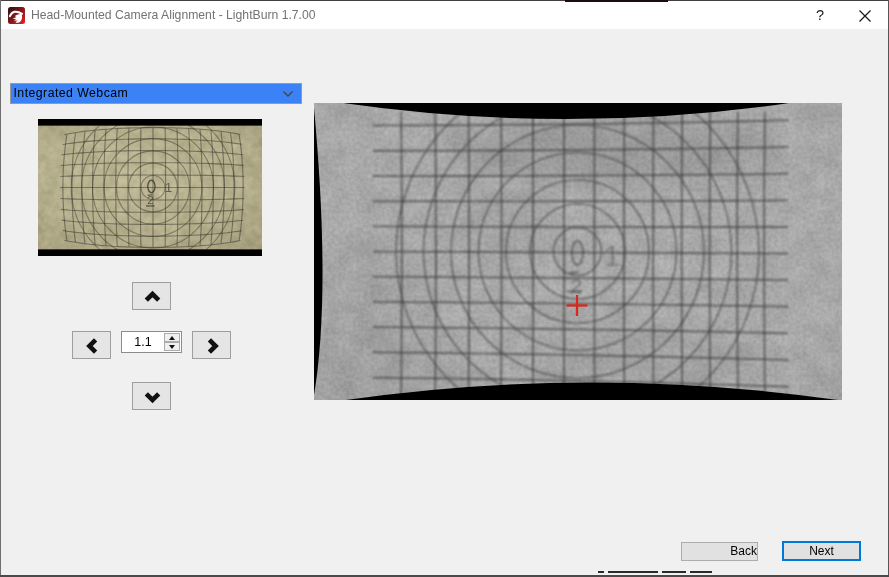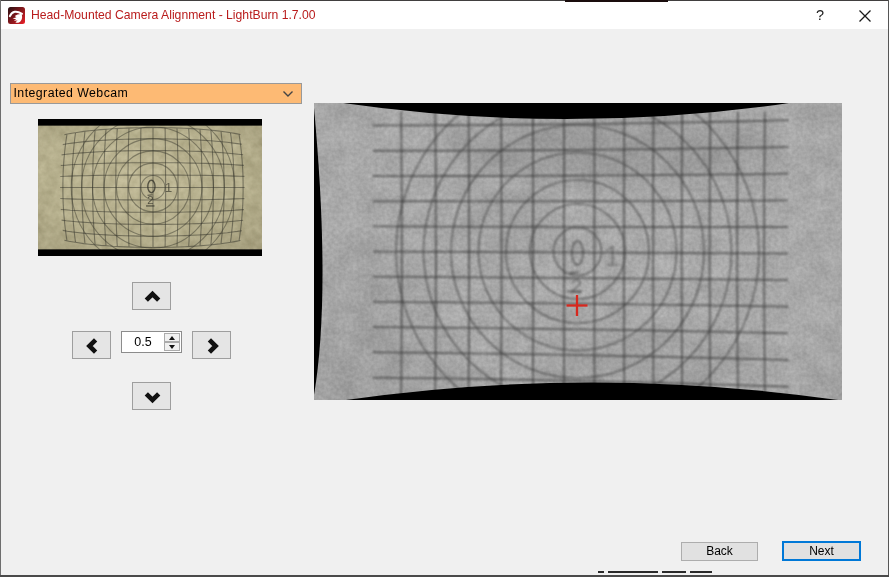--- a/index.html
+++ b/index.html
@@ -1,31 +1,31 @@
 <!DOCTYPE html>
 <html><head><meta charset="utf-8"><style>
 html,body{margin:0;padding:0;background:#fff}
 *{box-sizing:border-box;font-family:"Liberation Sans",sans-serif}
 #win{position:relative;width:889px;height:577px;background:#f0f0f0;overflow:hidden}
 .bd{position:absolute;z-index:50}
 #title{position:absolute;left:0;top:1px;width:100%;height:28px;background:#fff}
-#title .txt{position:absolute;left:31px;top:7px;font-size:12.2px;color:#b91c1c;white-space:nowrap}
+#title .txt{position:absolute;left:31px;top:7px;font-size:12.2px;color:#737373;white-space:nowrap}
 #title .q{position:absolute;left:808px;top:3px;width:24px;height:22px;font-size:14.5px;color:#222;text-align:center;line-height:22px}
 .btn{position:absolute;background:#e5e5e5;border:1px solid #9e9e9e}
 #spin{position:absolute;left:121px;top:331px;width:61px;height:22px;background:#fff;border:1px solid #8c8c8c}
 #spin .val{position:absolute;left:0;top:3px;width:42px;text-align:center;font-size:12.5px;color:#000}
 #spin .ud{position:absolute;right:1px;top:1px;width:16px;height:18px}
 #spin .u,#spin .d{position:absolute;right:0;width:16px;height:9px;background:#f0f0f0;border:1px solid #ababab}
 #spin .u{top:0}
 #spin .d{top:9px}
 .tri{position:absolute;left:4px;width:0;height:0}
 #instr{position:absolute;left:129px;top:464px;font-size:11px;color:#000}
-#back{position:absolute;left:681px;top:542px;width:77px;height:19px;background:#e1e1e1;border:1px solid #adadad;font-size:12px;text-align:center;line-height:17px;color:#000}
+#back{position:absolute;left:681px;top:542px;width:77px;height:19px;background:#e1e1e1;border:1px solid #adadad;font-size:12px;text-align:right;line-height:17px;color:#000}
 #next{position:absolute;left:782px;top:541px;width:79px;height:20px;background:#e1e1e1;border:2px solid #0078d7;font-size:12px;text-align:center;line-height:16px;color:#000}
-#combo{position:absolute;left:10px;top:83px;width:292px;height:21px;background:#fdba74;border:1px solid #999;font-size:12.3px;letter-spacing:0.45px;color:#000;line-height:19px;padding-left:2.5px}
+#combo{position:absolute;left:10px;top:83px;width:292px;height:21px;background:#3b82f6;border:1px solid #999;font-size:12.3px;letter-spacing:0.45px;color:#000;line-height:19px;padding-left:2.5px}
 #combo svg{position:absolute;right:7px;top:6px}
 </style></head><body>
 <div id="win">
   <div id="title">
     <svg width="17" height="17" viewBox="0 0 17 17" style="position:absolute;left:8px;top:6px">
       <defs>
           <linearGradient id="lg" x1="0" y1="0" x2="1" y2="0.9">
         <stop offset="0" stop-color="#241012"></stop>
             <stop offset="0.45" stop-color="#77161a"></stop>
             <stop offset="0.8" stop-color="#b81c22"></stop>
@@ -209,21 +209,21 @@
       <svg width="39" height="28" viewBox="0 0 39 28" style="position:absolute;left:0;top:0">
         <polyline points="16.4,7.8 22.6,14.0 16.4,20.2" fill="none" stroke="#111" stroke-width="4.6" stroke-linecap="butt" stroke-linejoin="miter"></polyline>
       </svg>
     </div>
   <div class="btn" style="left:132px;top:382px;width:39px;height:28px">
       <svg width="39" height="28" viewBox="0 0 39 28" style="position:absolute;left:0;top:0">
         <polyline points="13.3,10.8 19.5,17.0 25.7,10.8" fill="none" stroke="#111" stroke-width="4.6" stroke-linecap="butt" stroke-linejoin="miter"></polyline>
       </svg>
     </div>
   <div id="spin">
-    <div class="val">0.5</div>
+    <div class="val">1.1</div>
     <div class="ud">
       <div class="u">
           <div class="tri" style="top:2px;border-left:3.5px solid transparent;border-right:3.5px solid transparent;border-bottom:4px solid #111"></div>
         </div>
       <div class="d">
           <div class="tri" style="top:2px;border-left:3.5px solid transparent;border-right:3.5px solid transparent;border-top:4px solid #111"></div>
         </div>
     </div>
   </div>
   <div id="back">Back</div>

